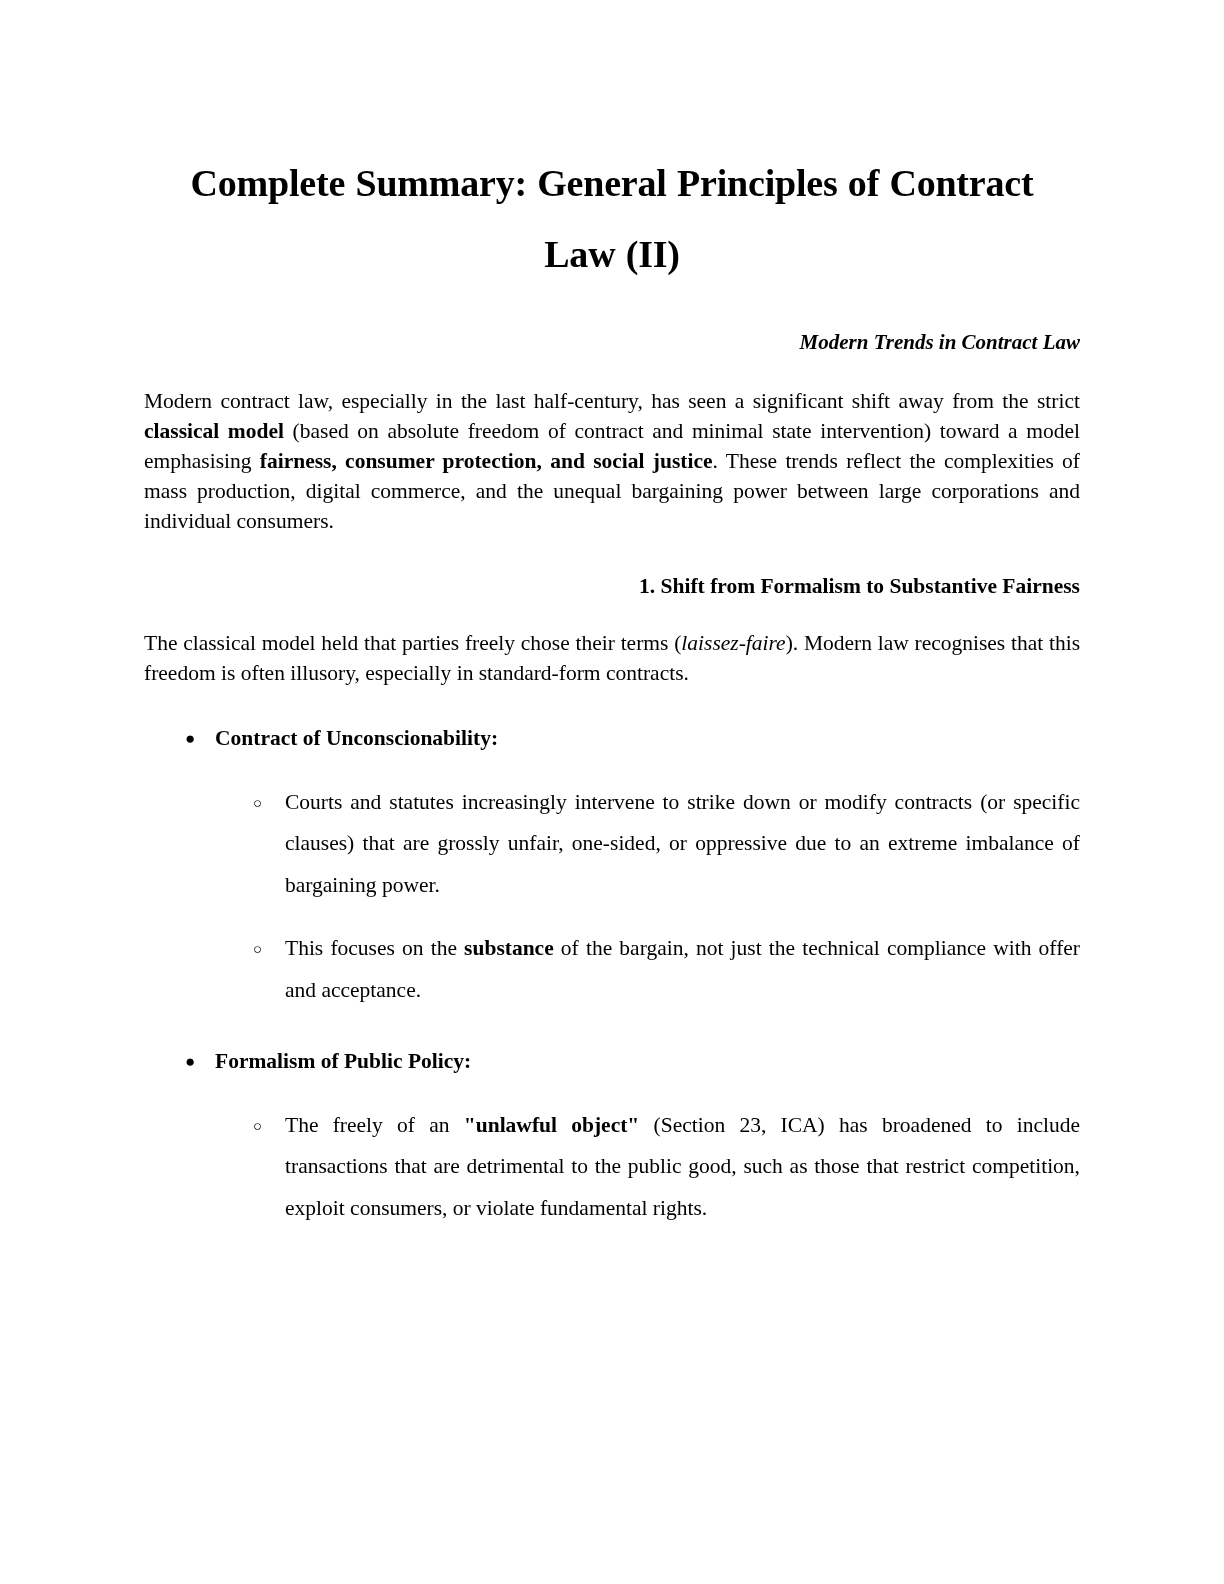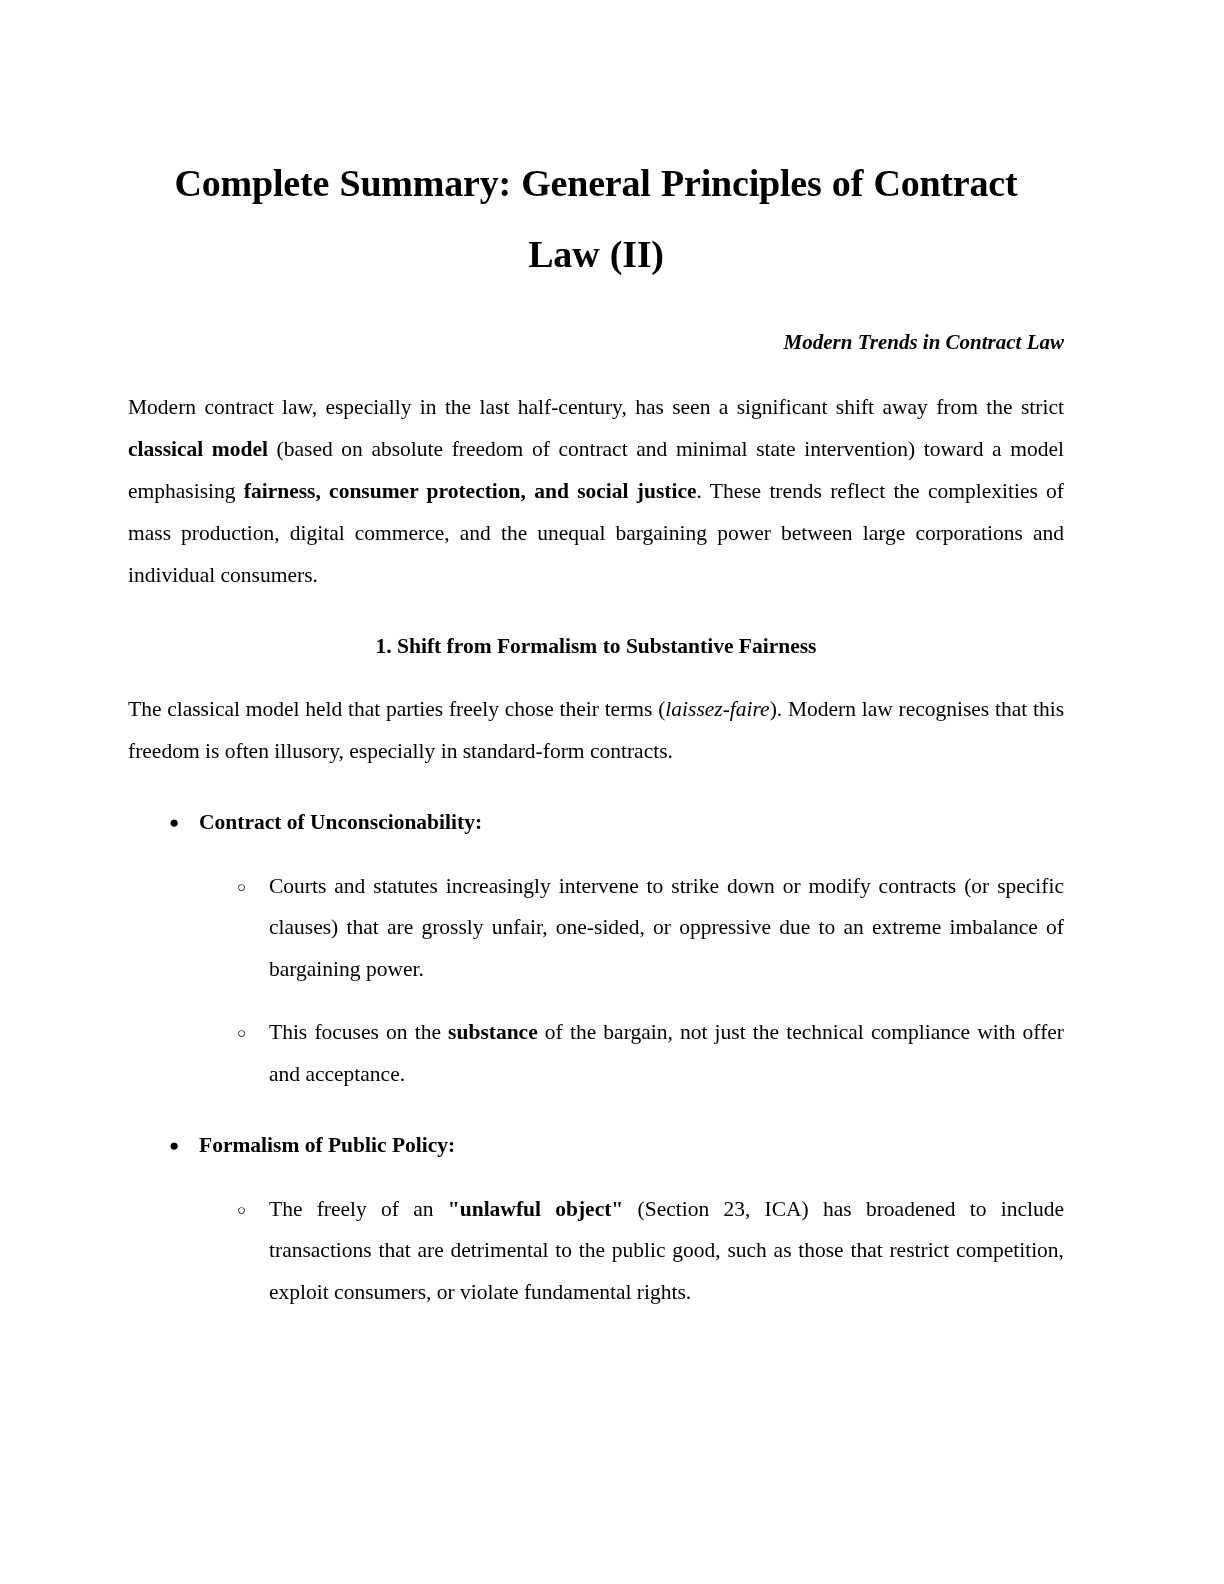--- a/index.html
+++ b/index.html
@@ -21,21 +21,21 @@
     width: 1224px;
     height: 1584px;
     background: #ffffff;
     box-sizing: border-box;
     padding: 0;
     overflow: hidden;
   }
 
   .content {
     position: absolute;
-    left: 128px;
+    left: 144px;
     top: 148px;
     width: 936px;
   }
 
   
   .doc-title {
     font-size: 38px;
     font-weight: bold;
     line-height: 71px;
     text-align: center;
@@ -51,21 +51,21 @@
     font-weight: bold;
     font-style: italic;
     text-align: right;
     line-height: 32px;
     margin: 36px 0 0 0;
   }
 
   
   .para {
     font-size: 21.5px;
-    line-height: 42px;
+    line-height: 30px;
     text-align: justify;
     text-justify: inter-word;
     margin: 25px 0 0 0;
     hyphens: none;
   }
 
   .para.first {
     margin-top: 28px;
   }
 
@@ -76,21 +76,21 @@
   .para i, .para em {
     font-style: italic;
     margin-top: 16px;
   }
 
   
   .section-heading {
     font-size: 21.5px;
     font-weight: bold;
     line-height: 34px;
-    text-align: center;
+    text-align: right;
     margin: 33px 0 14px 0;
   }
 
   
   .bullet-l1 {
     position: relative;
     margin: 30px 0 0 0;
     padding-left: 71px;
     font-size: 21.5px;
     line-height: 41.5px;

